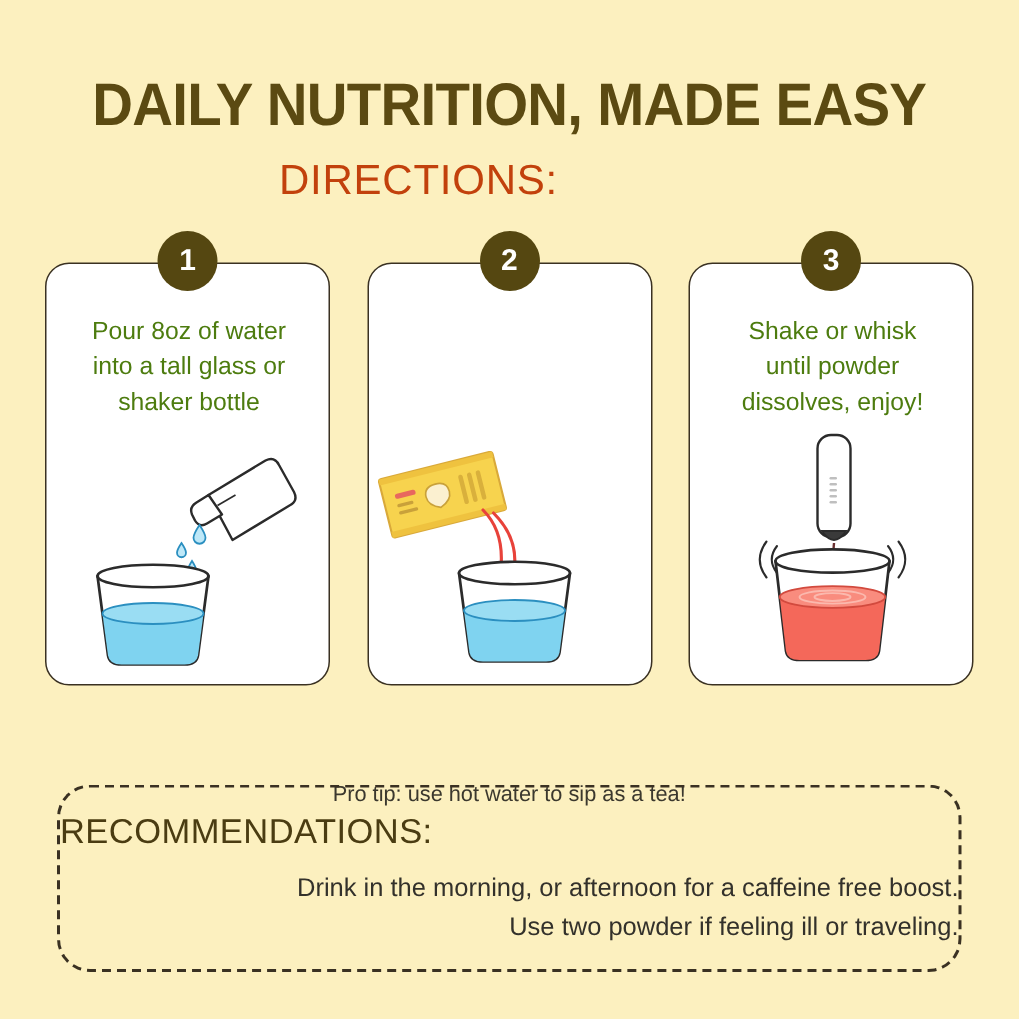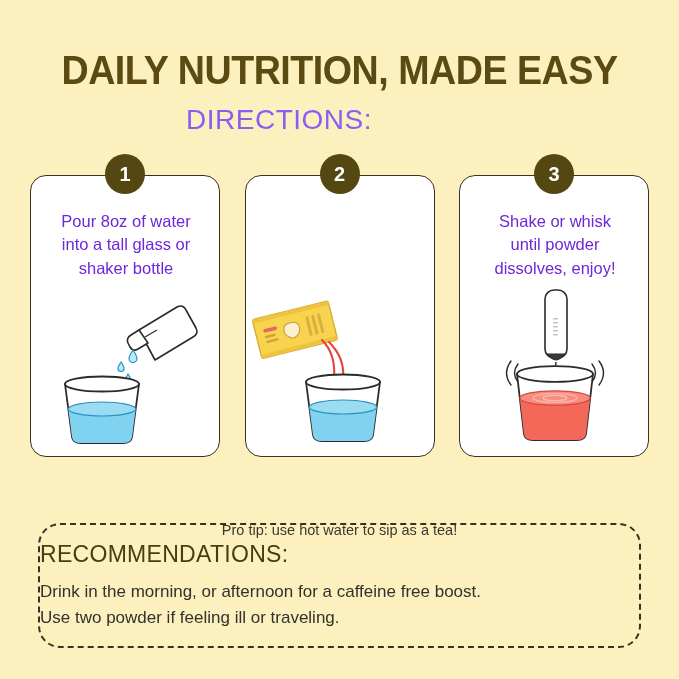--- a/index.html
+++ b/index.html
@@ -37,21 +37,21 @@
     white-space: nowrap;
   }
   .subtitle {
     position: absolute;
     top: 104px;
     left: 0;
     width: 558px;
     text-align: center;
     font-size: 28px;
     letter-spacing: 0.5px;
-    color: #8b5cf6;
+    color: #c2410c;
     font-weight: normal;
   }
 
   
   .cards {
     position: absolute;
     top: 175px;
     left: 30px;
     width: 619px;
     height: 282px;
@@ -85,21 +85,21 @@
     z-index: 4;
   }
   .card-text {
     position: absolute;
     top: 34px;
     left: 8px;
     width: 174px;
     text-align: center;
     font-size: 16.5px;
     line-height: 1.42;
-    color: #6d28d9;
+    color: #4d7c0f;
     white-space: pre-line;
   }
   .card-art {
     position: absolute;
     bottom: 6px;
     left: 0;
     width: 190px;
     height: 168px;
   }
 
@@ -133,21 +133,21 @@
     width: 100%;
     font-size: 23px;
     color: #4A3C12;
     letter-spacing: 0.3px;
   }
   .rec-lines {
     position: absolute;
     top: 54px;
     left: 0;
     width: 100%;
-    text-align: left;
+    text-align: right;
     font-size: 17px;
     line-height: 1.55;
     color: #33312B;
   }
 </style>
 </head>
 <body>
 
 <div class="page">
 

